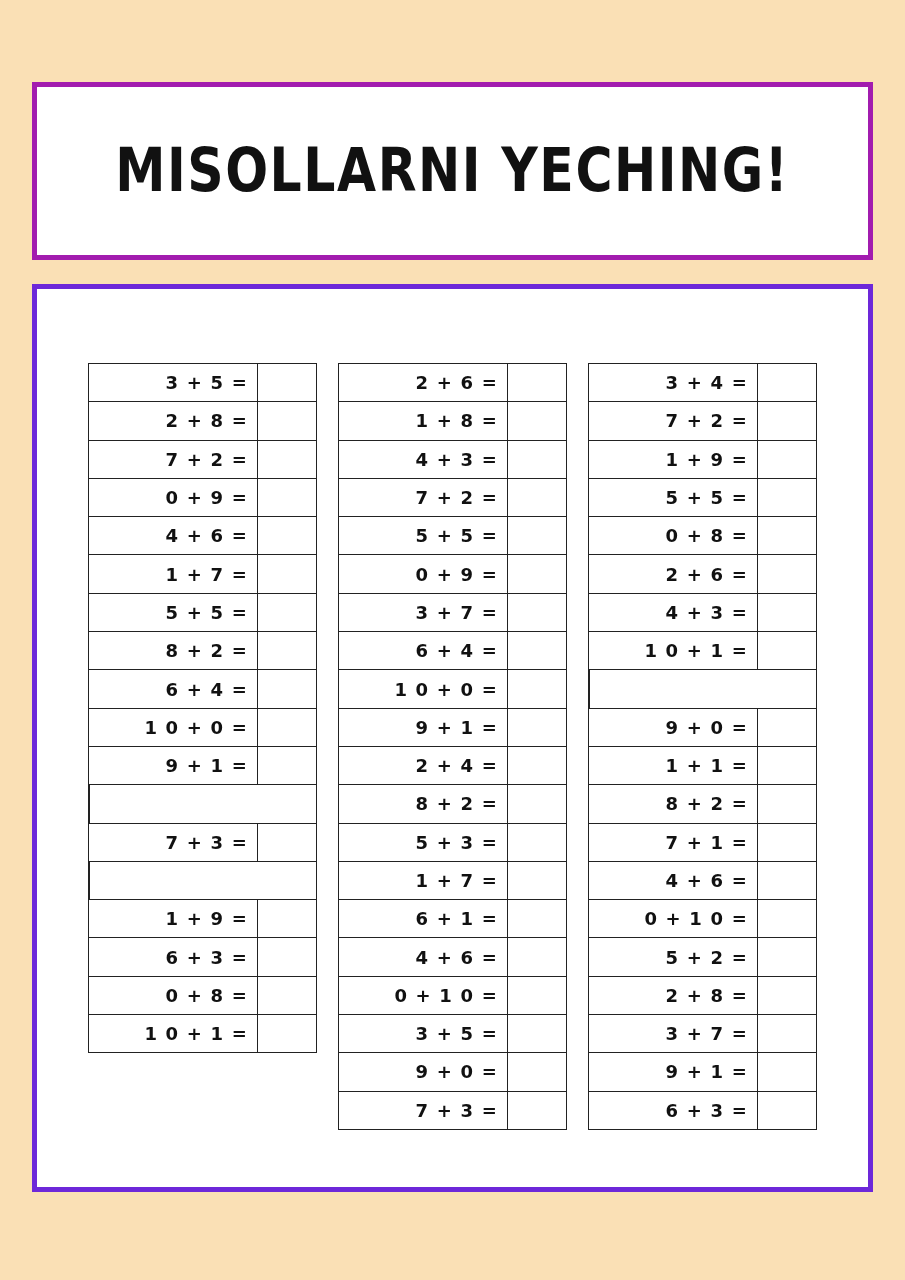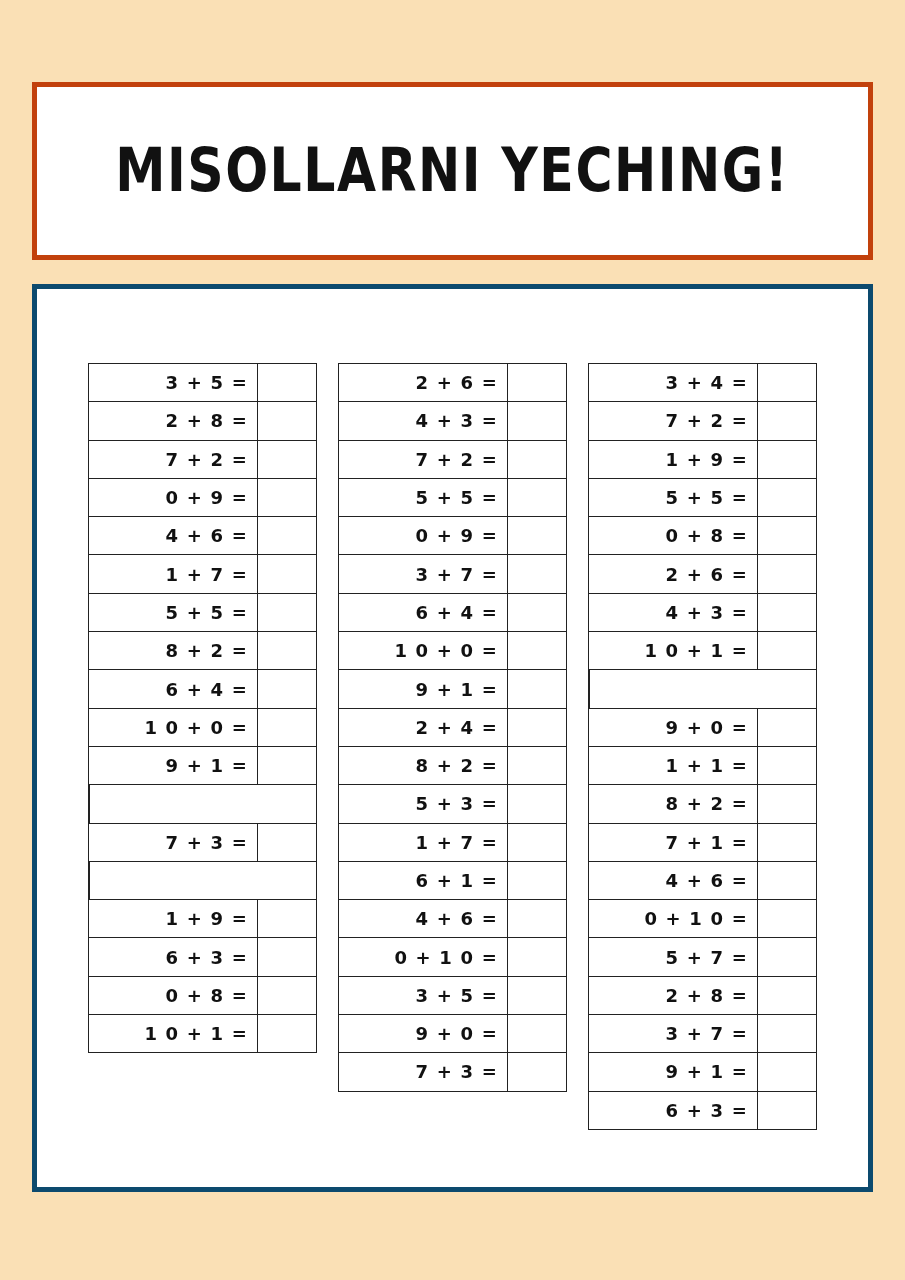--- a/index.html
+++ b/index.html
@@ -19,21 +19,21 @@
     height: 1280px;
     box-sizing: border-box;
   }
   .title-box {
     position: absolute;
     left: 32px;
     top: 82px;
     width: 841px;
     height: 178px;
     background: #ffffff;
-    border: 5px solid #c2410c;
+    border: 5px solid #a21caf;
     box-sizing: border-box;
     display: flex;
     align-items: center;
     justify-content: center;
   }
   .title-text {
     font-family: "DejaVu Sans", sans-serif;
     font-weight: bold;
     font-size: 49px;
     letter-spacing: 1.5px;
@@ -44,21 +44,21 @@
     transform-origin: center center;
     white-space: nowrap;
   }
   .body-box {
     position: absolute;
     left: 32px;
     top: 284px;
     width: 841px;
     height: 908px;
     background: #ffffff;
-    border: 5px solid #0c4a6e;
+    border: 5px solid #6d28d9;
     box-sizing: border-box;
   }
   .columns {
     position: absolute;
     left: 0;
     top: 0;
     width: 100%;
     height: 100%;
     display: flex;
     justify-content: center;
@@ -183,20 +183,24 @@
             <div class="expr">1 0 + 1 =</div>
             <div class="answer"></div>
           </div>
         </div>
       <div class="col" id="col-1">
           <div class="row">
             <div class="expr">2 + 6 =</div>
             <div class="answer"></div>
           </div>
           <div class="row">
+            <div class="expr">1 + 8 =</div>
+            <div class="answer"></div>
+          </div>
+          <div class="row">
             <div class="expr">4 + 3 =</div>
             <div class="answer"></div>
           </div>
           <div class="row">
             <div class="expr">7 + 2 =</div>
             <div class="answer"></div>
           </div>
           <div class="row">
             <div class="expr">5 + 5 =</div>
             <div class="answer"></div>
@@ -316,21 +320,21 @@
           </div>
           <div class="row">
             <div class="expr">4 + 6 =</div>
             <div class="answer"></div>
           </div>
           <div class="row">
             <div class="expr">0 + 1 0 =</div>
             <div class="answer"></div>
           </div>
           <div class="row">
-            <div class="expr">5 + 7 =</div>
+            <div class="expr">5 + 2 =</div>
             <div class="answer"></div>
           </div>
           <div class="row">
             <div class="expr">2 + 8 =</div>
             <div class="answer"></div>
           </div>
           <div class="row">
             <div class="expr">3 + 7 =</div>
             <div class="answer"></div>
           </div>

